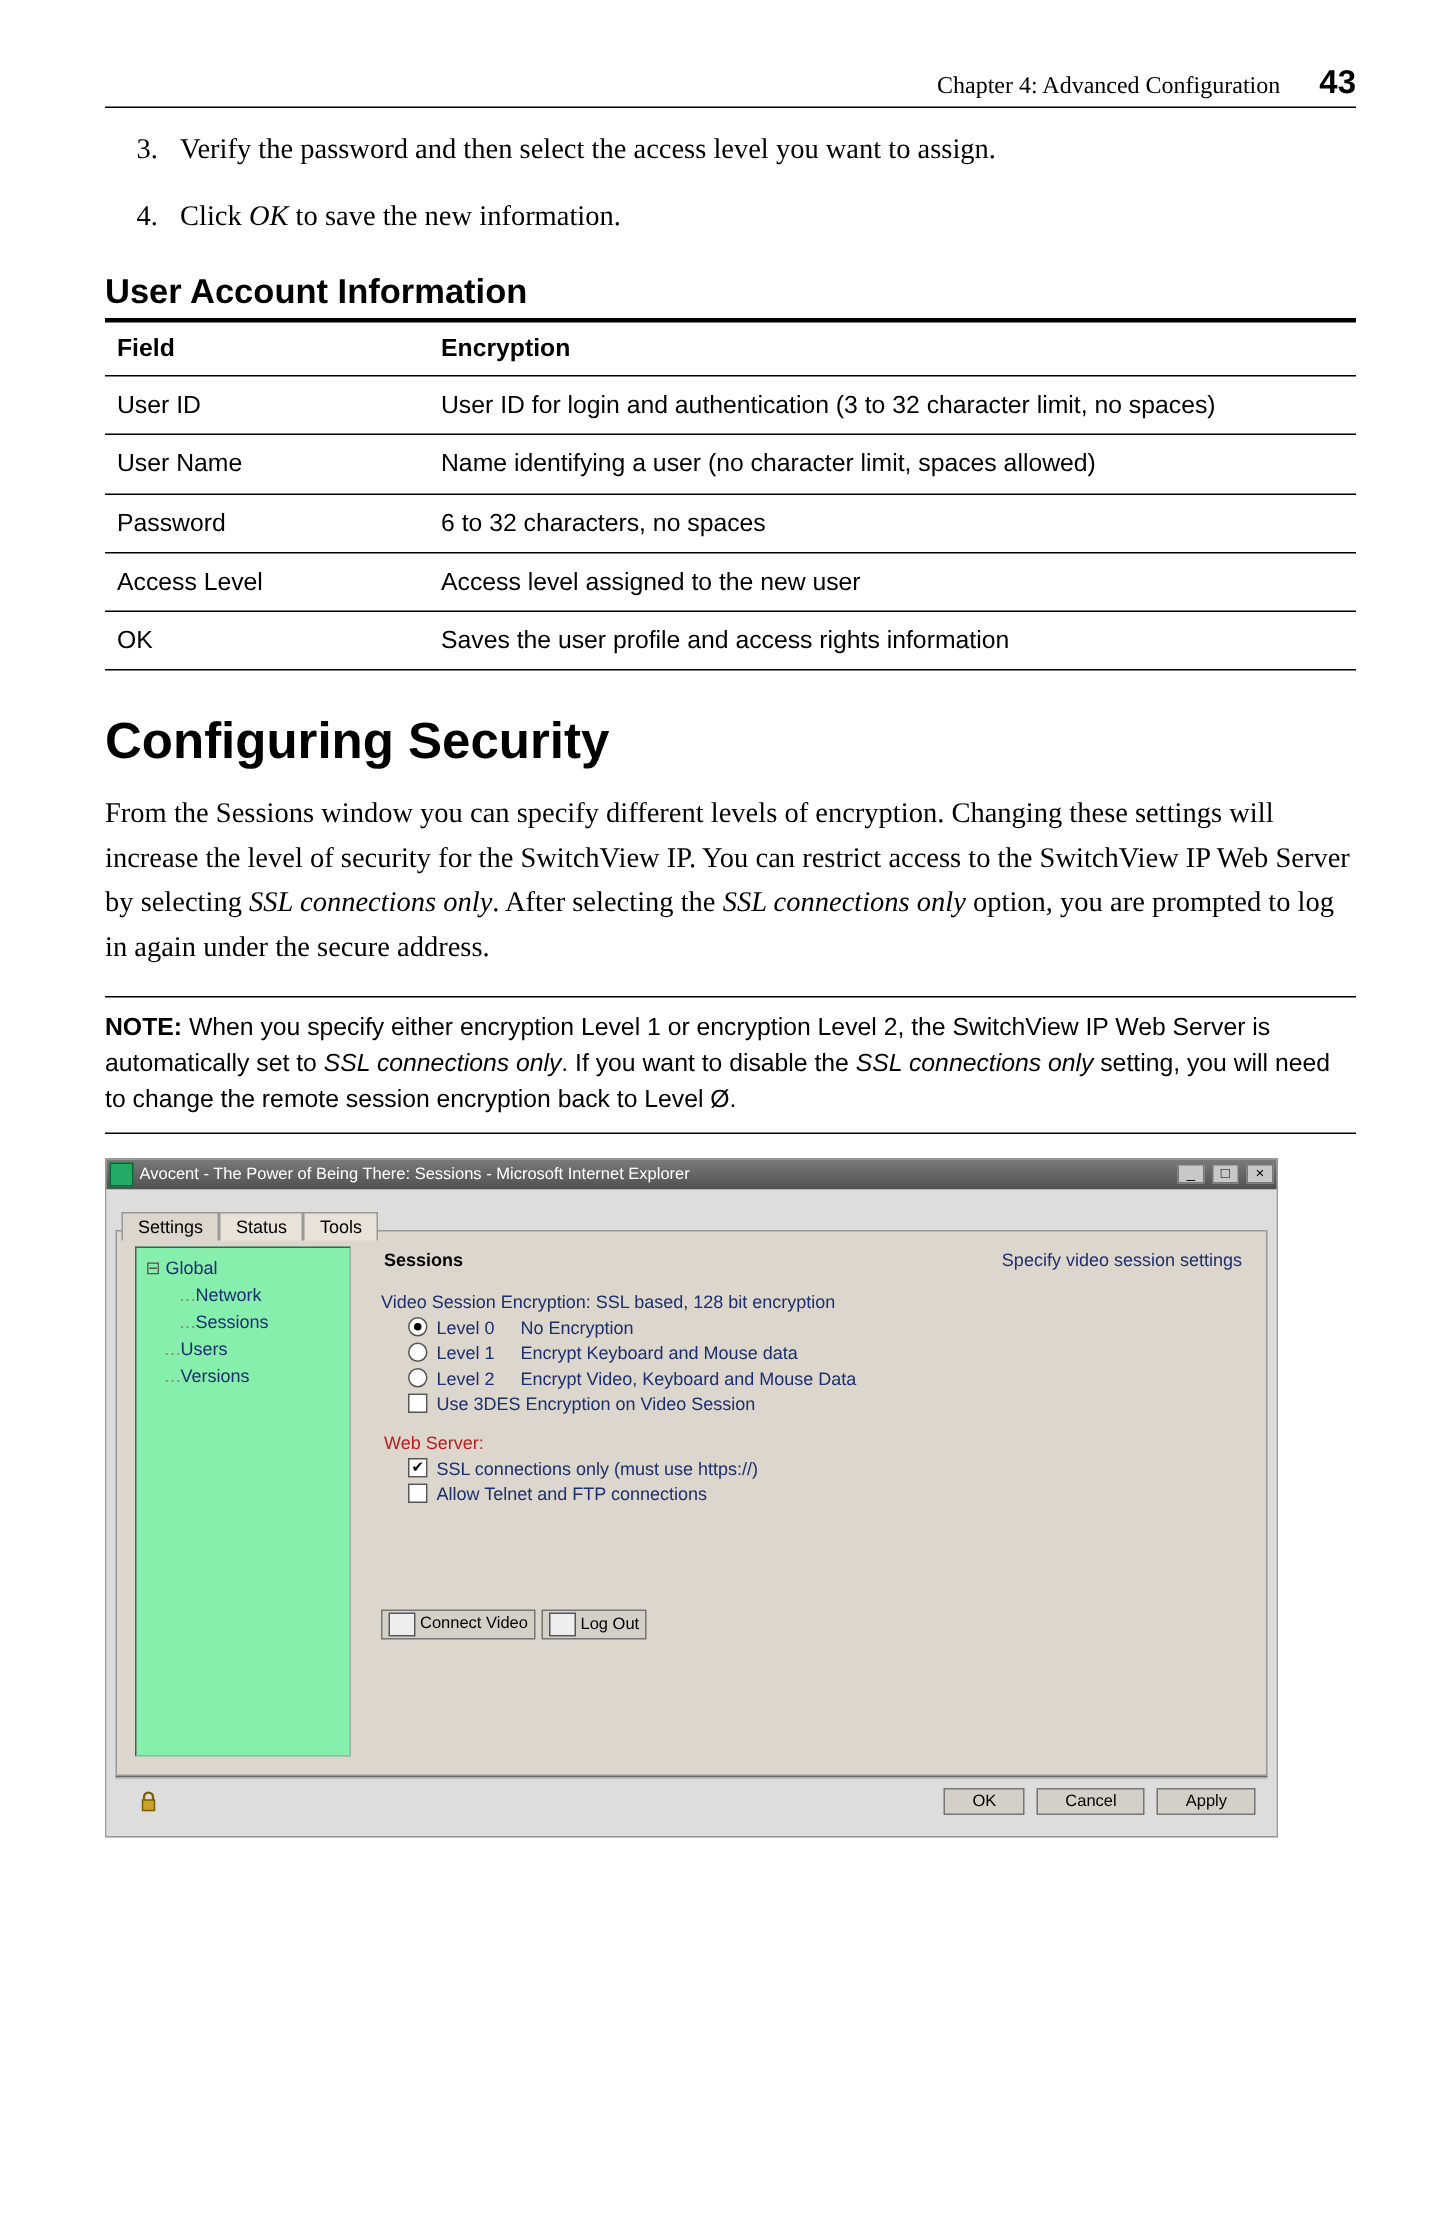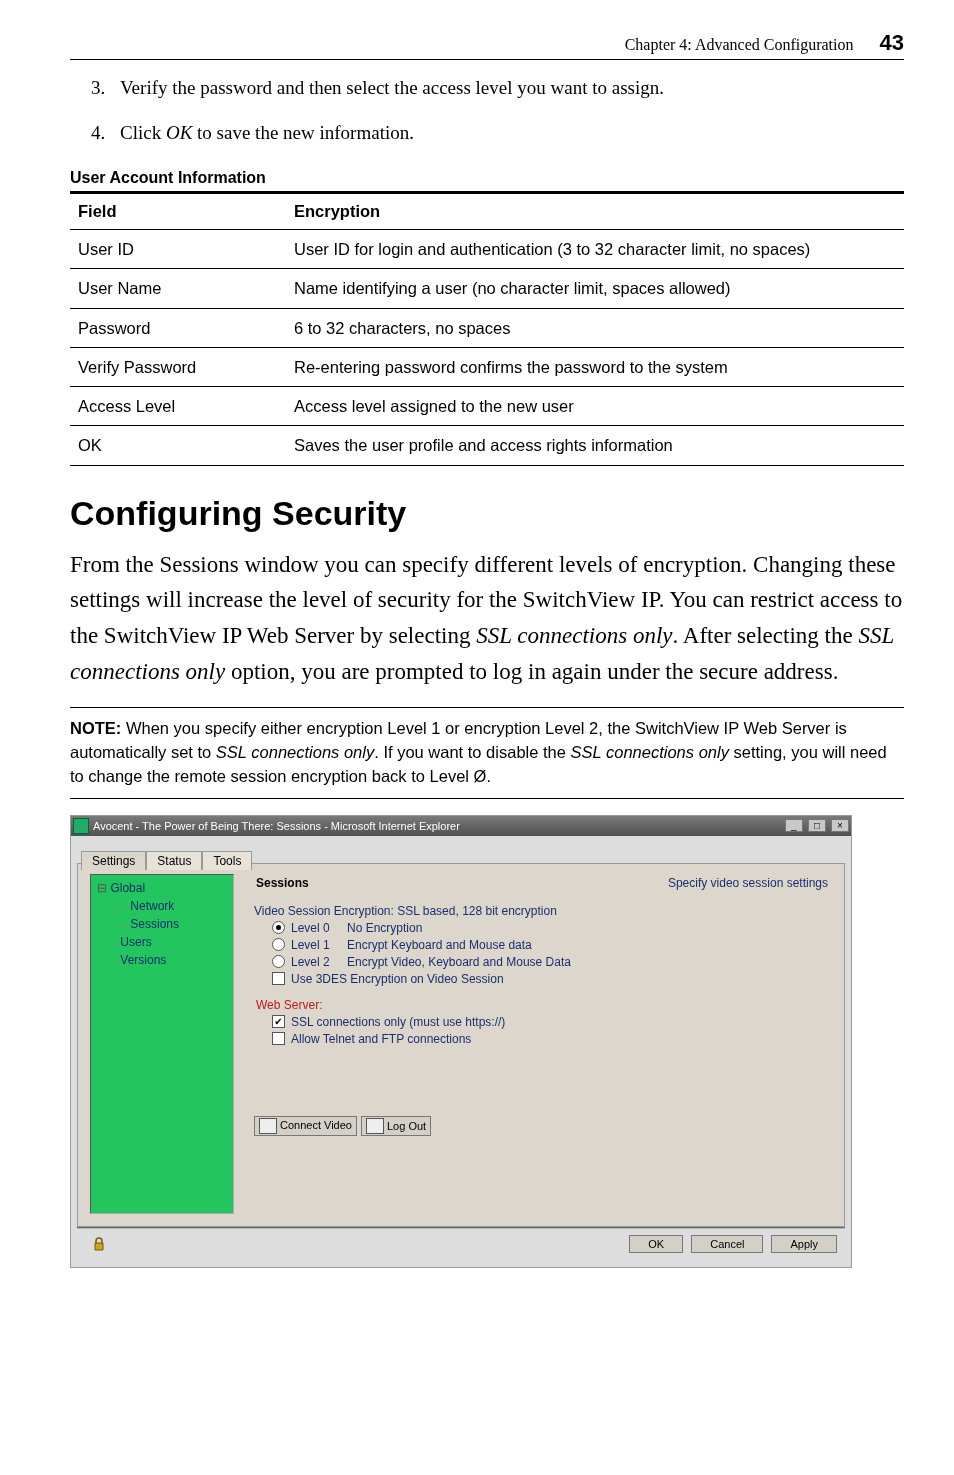--- a/index.html
+++ b/index.html
@@ -4,21 +4,21 @@
 <style>
 body {
   margin: 0;
   padding: 0;
   font-family: Georgia, 'Times New Roman', serif;
   color: #000;
   background: #fff;
   width: 954px;
 }
 .page {
-  padding: 30px 50px 20px 70px;
+  padding: 42px 50px 20px 70px;
 }
 .chap-header {
   text-align: right;
   font-family: Georgia, serif;
   font-size: 16px;
   margin-bottom: 3px;
 }
 .chap-header .pagenum {
   font-weight: 900;
   font-family: Arial, Helvetica, sans-serif;
@@ -31,21 +31,21 @@
   font-size: 19px;
   line-height: 1.5;
   padding-left: 40px;
   margin: 14px 0 22px 0;
 }
 ol.steps li { margin: 6px 0 16px 0; padding-left: 10px; }
 .italic { font-style: italic; }
 h3.section-sans {
   font-family: Arial, Helvetica, sans-serif;
   font-weight: 700;
-  font-size: 16px;
+  font-size: 23px;
   margin: 16px 0 4px 0;
 }
 .thick-rule { border: none; border-top: 3px solid #000; margin: 0; }
 table.info {
   width: 100%;
   border-collapse: collapse;
   font-family: Arial, Helvetica, sans-serif;
   font-size: 16.5px;
   margin-top: 0;
 }
@@ -66,21 +66,21 @@
   font-family: Arial, Helvetica, sans-serif;
 }
 h2.h2 {
   font-family: Arial, Helvetica, sans-serif;
   font-weight: 900;
   font-size: 34px;
   margin: 28px 0 14px 0;
 }
 p.body {
   font-family: Georgia, serif;
-  font-size: 23px;
+  font-size: 19px;
   line-height: 1.55;
   margin: 0 0 18px 0;
 }
 .note-block {
   border-top: 1px solid #000;
   border-bottom: 1px solid #000;
   padding: 9px 0;
   font-family: Arial, Helvetica, sans-serif;
   font-size: 16.5px;
   line-height: 1.45;
@@ -126,21 +126,21 @@
   border-bottom:none; position:relative; top:7px;
   font-family: Tahoma, sans-serif;
 }
 .tab.active { background:#ddd6cc; }
 .panel {
   border:1px solid #999; background:#ddd6cc; padding:10px 12px 12px 12px;
 }
 .cat-label { font-size:12px; color:#333; margin-bottom:2px; }
 .columns { display:flex; gap:20px; }
 .treebox {
-  width:130px; height:330px; border:1px inset #aaa; background:#22c55e; padding:4px 6px;
+  width:130px; height:330px; border:1px inset #aaa; background:#86efac; padding:4px 6px;
   font-size:12px; color:#1b2f6f; line-height:1.5; font-family: Tahoma, sans-serif;
 }
 .tree-root::before { content:"⊟ "; color:#555; }
 .tree-child { margin-left:12px; }
 .tree-child::before { content:"… "; color:#888; letter-spacing:-3px; margin-right:2px; }
 .rightpane { flex:1; font-size:12px; color:#1b2f6f; font-family: Tahoma, sans-serif; }
 .rp-head { display:flex; justify-content:space-between; margin:2px 4px 14px 2px; }
 .rp-head .h { font-weight:700; color:#000; }
 .rp-head .sub { color:#1b2f6f; }
 .radio-row { margin:3px 0 3px 18px; display:flex; align-items:center; }
@@ -209,24 +209,20 @@
         <td class="fname">User ID</td>
         <td>User ID for login and authentication (3 to 32 character limit, no spaces)</td>
       </tr>
       <tr>
         <td class="fname">User Name</td>
         <td>Name identifying a user (no character limit, spaces allowed)</td>
       </tr>
       <tr>
         <td class="fname">Password</td>
         <td>6 to 32 characters, no spaces</td>
-      </tr>
-      <tr>
-        <td class="fname">Verify Password</td>
-        <td>Re-entering password confirms the password to the system</td>
       </tr>
       <tr>
         <td class="fname">Access Level</td>
         <td>Access level assigned to the new user</td>
       </tr>
       <tr>
         <td class="fname">OK</td>
         <td>Saves the user profile and access rights information</td>
       </tr>
     </tbody>

